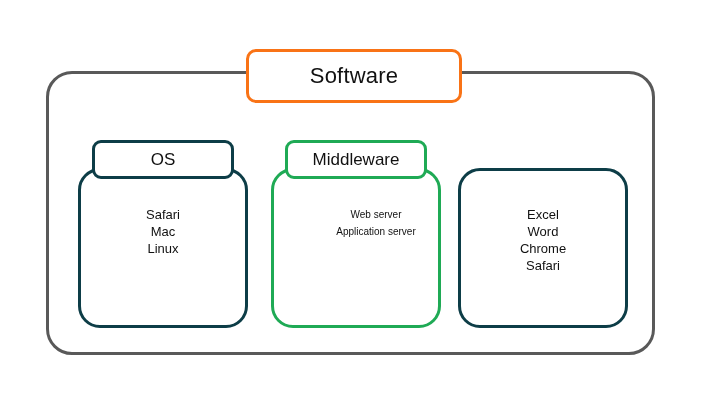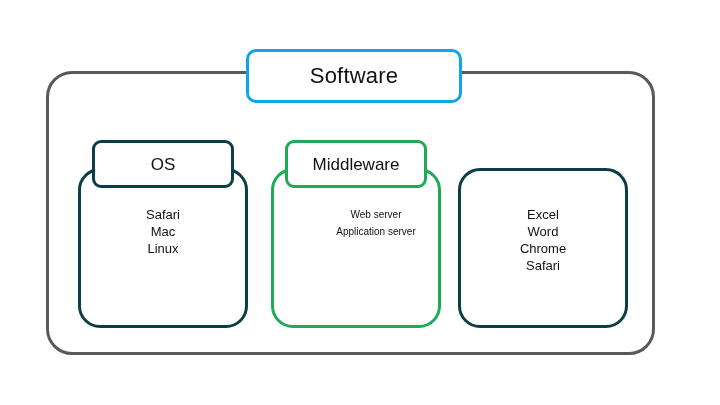--- a/index.html
+++ b/index.html
@@ -34,21 +34,21 @@
   }
 
   
   .outer-title-card {
     position: absolute;
     left: 246px;
     top: 49px;
     width: 216px;
     height: 54px;
     box-sizing: border-box;
-    border: 3px solid #0ea5e9;
+    border: 3px solid #f97316;
     border-radius: 10px;
     background: #ffffff;
     display: flex;
     align-items: center;
     justify-content: center;
     z-index: 5;
   }
   .outer-title-card .title-text {
     font-size: 22px;
     color: #111111;
@@ -72,21 +72,21 @@
     box-sizing: border-box;
     border: 3px solid currentColor;
     border-radius: 22px;
     background: transparent;
   }
   .group .label-card {
     position: absolute;
     left: 14px;
     top: -28px;
     width: 142px;
-    height: 48px;
+    height: 39px;
     box-sizing: border-box;
     border: 3px solid currentColor;
     border-radius: 9px;
     background: #ffffff;
     display: flex;
     align-items: center;
     justify-content: center;
     z-index: 4;
   }
   .group .label-text {

